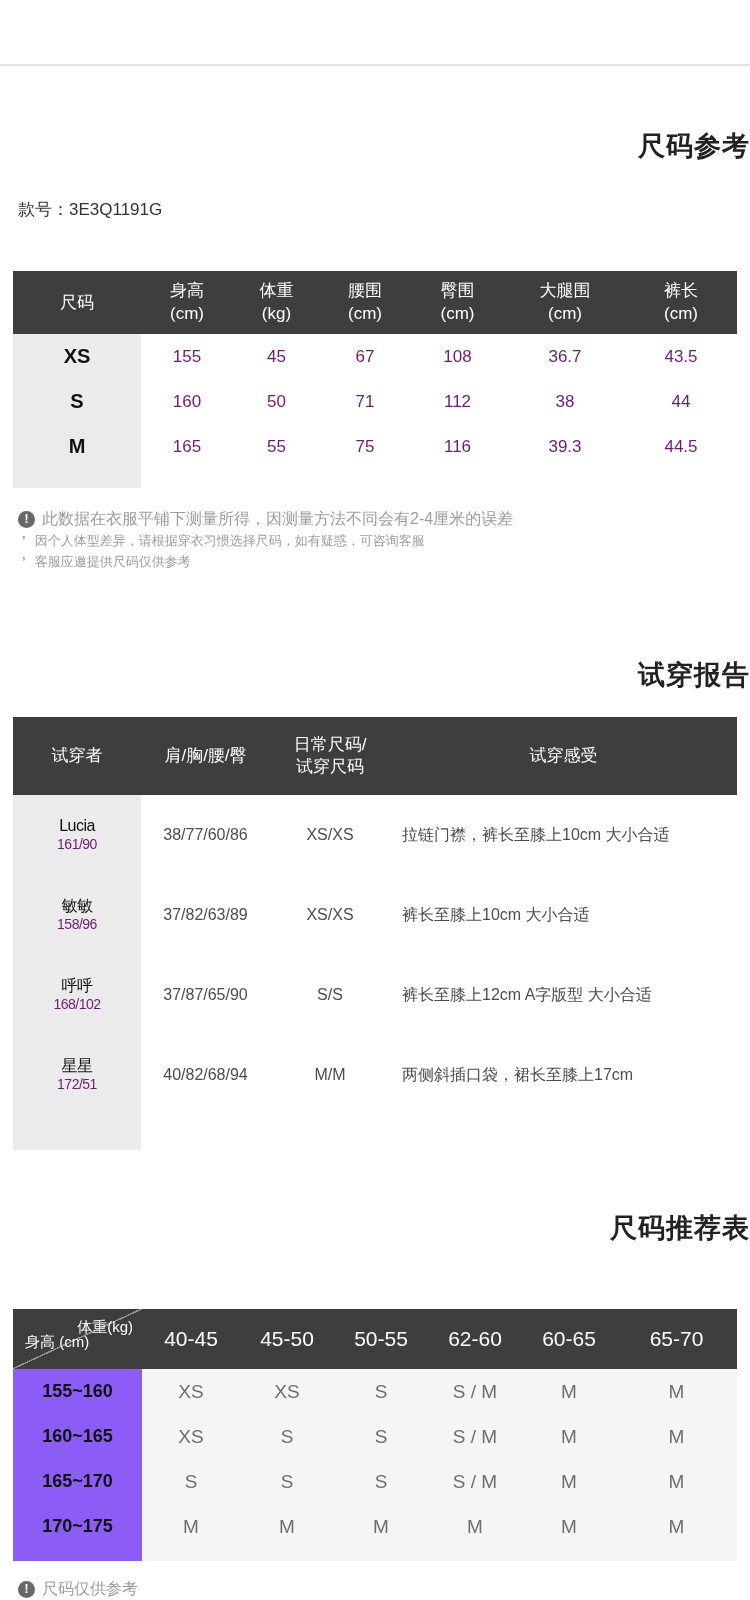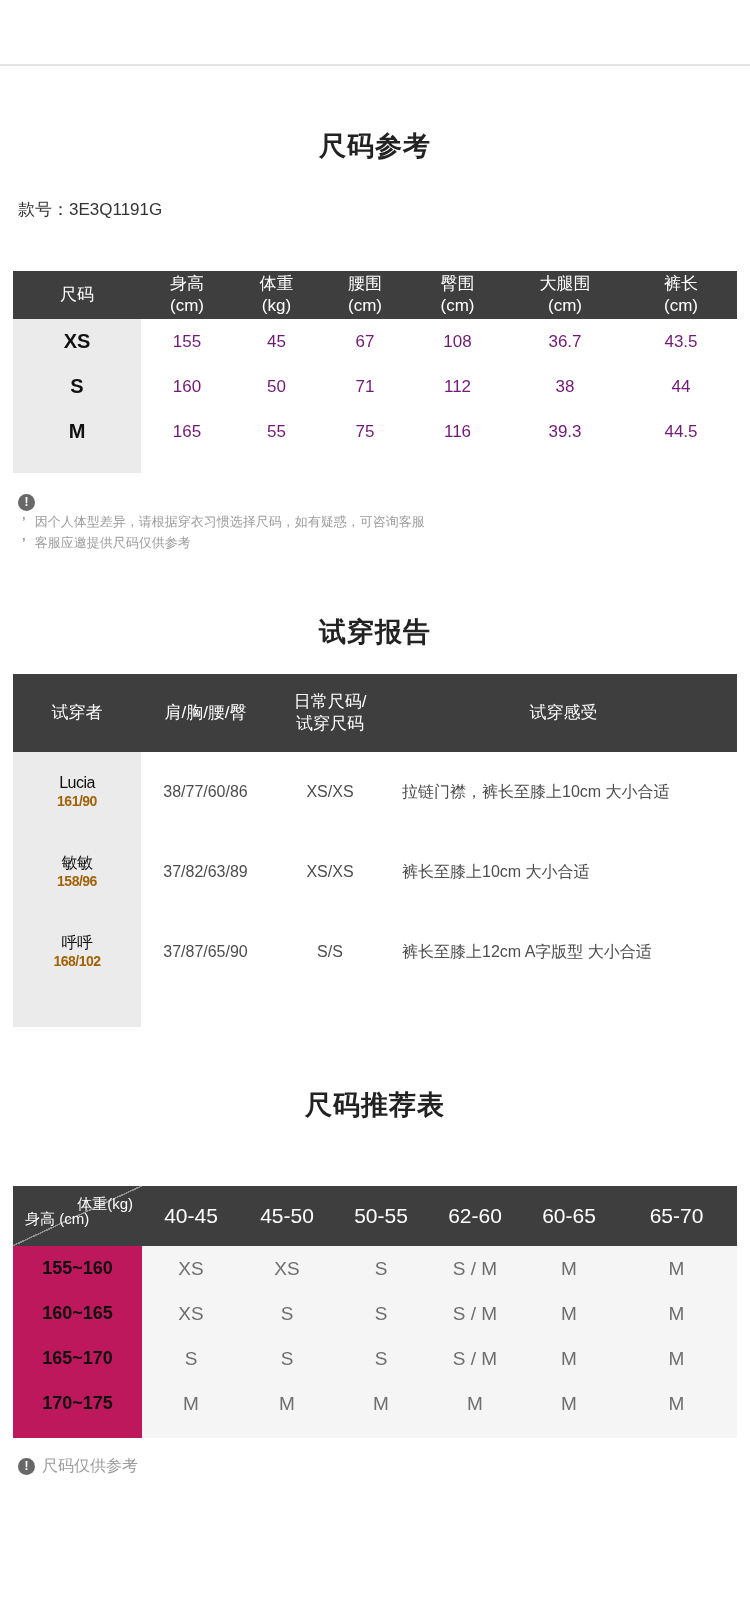--- a/index.html
+++ b/index.html
@@ -6,38 +6,38 @@
   html, body { background: #ffffff; }
   body {
     width: 750px; height: 1600px; margin: 0 auto;
     font-family: "Liberation Sans", "DejaVu Sans", sans-serif;
     color: #222; overflow: hidden;
   }
   .top-divider { height: 2px; background: #e4e4e4; margin-top: 64px; }
 
   .section-title {
     font-size: 27px; font-weight: 700; color: #222;
-    text-align: center; line-height: 1.15; letter-spacing: 1px;
+    text-align: right; line-height: 1.15; letter-spacing: 1px;
   }
   .title-1 { margin-top: 65px; }
-  .title-2 { margin-top: 64px; }
+  .title-2 { margin-top: 88px; }
   .title-3 { margin-top: 63px; }
 
   .model-line { margin: 36px 0 0 18px; font-size: 17px; color: #333; }
 
   table.tbl {
     border-collapse: collapse; table-layout: fixed;
     width: 724px; margin-left: 13px; text-align: center;
   }
   .tbl thead th { background: #3e3e3e; color: #ffffff; font-weight: 500; }
   .h-main, .h-sub { font-size: 17px; line-height: 1.3; }
 
   
   .tbl-size { margin-top: 50px; }
-  .tbl-size thead tr { height: 48px; }
+  .tbl-size thead tr { height: 63px; }
   .tbl-size tbody tr { height: 45px; }
   .tbl-size tbody th { background: #ebebeb; font-size: 20px; font-weight: 700; color: #111; }
   .tbl-size tbody td { font-size: 17px; color: #701a75; }
   .tbl-size tr.spacer { height: 19px; }
   .tbl-size tr.spacer td { background: #ffffff; }
 
   
   .note-line { margin: 21px 0 0 18px; font-size: 16px; color: #9c9c9c; display: flex; align-items: center; }
   .note-icon {
     width: 17px; height: 17px; border-radius: 50%; background: #686868;
@@ -47,32 +47,32 @@
   .sub-notes { margin: 0 0 0 22px; }
   .sub-note { font-size: 13px; color: #9c9c9c; line-height: 21px; }
   .bullet { display: inline-block; margin-right: 9px; color: #9c9c9c; font-weight: 700; }
 
   
   .tbl-fit { margin-top: 26px; }
   .tbl-fit thead tr { height: 78px; }
   .tbl-fit tbody tr { height: 80px; }
   .tbl-fit tbody th { background: #ebebeb; }
   .tester-name { font-size: 16px; font-weight: 400; color: #111; line-height: 1.25; letter-spacing: -0.5px; }
-  .tester-stats { font-size: 14px; font-weight: 700; color: #a16207; line-height: 1.25; letter-spacing: -0.5px; }
+  .tester-stats { font-size: 14px; font-weight: 400; color: #701a75; line-height: 1.25; letter-spacing: -0.5px; }
   .tbl-fit td { font-size: 16px; color: #4d4d4d; }
   .tbl-fit td.feel { text-align: left; padding-left: 12px; }
   .tbl-fit tr.spacer { height: 35px; }
   .tbl-fit tr.spacer td { background: #ffffff; }
 
   
   .tbl-reco { margin-top: 65px; }
   .tbl-reco thead tr { height: 60px; }
   .tbl-reco thead th.range { font-size: 21px; font-weight: 400; }
   .tbl-reco tbody tr { height: 45px; }
-  .tbl-reco tbody th { background: #be185d; font-size: 18px; font-weight: 700; color: #111; }
+  .tbl-reco tbody th { background: #8b5cf6; font-size: 18px; font-weight: 700; color: #111; }
   .tbl-reco tbody td { background: #f5f5f5; font-size: 19px; color: #6e6e6e; }
   .tbl-reco tr.spacer { height: 12px; }
 
   .corner-cell {
     position: relative;
     background:
       linear-gradient(to bottom right,
         rgba(0,0,0,0) calc(50% - 1px),
         #8f8f8f calc(50% - 1px),
         #8f8f8f calc(50% + 0.5px),
@@ -162,20 +162,21 @@
     </tr>
     <tr class="spacer">
       <th></th>
         <td colspan="6"></td>
     </tr>
   </tbody>
 </table>
 
 <div class="note-line">
   <span class="note-icon">!</span>
+  <span>此数据在衣服平铺下测量所得，因测量方法不同会有2-4厘米的误差</span>
 </div>
 <div class="sub-notes">
   <div class="sub-note"><span class="bullet">’</span><span>因个人体型差异，请根据穿衣习惯选择尺码，如有疑惑，可咨询客服</span></div>
   <div class="sub-note"><span class="bullet">’</span><span>客服应邀提供尺码仅供参考</span></div>
 </div>
 
 <h1 class="section-title title-2">试穿报告</h1>
 
 <table class="tbl tbl-fit">
   <colgroup>
@@ -221,20 +222,29 @@
       <td class="feel">裤长至膝上10cm 大小合适</td>
     </tr>
     <tr>
       <th>
           <div class="tester-name">呼呼</div>
           <div class="tester-stats">168/102</div>
         </th>
       <td>37/87/65/90</td>
       <td>S/S</td>
       <td class="feel">裤长至膝上12cm A字版型 大小合适</td>
+    </tr>
+    <tr>
+      <th>
+          <div class="tester-name">星星</div>
+          <div class="tester-stats">172/51</div>
+        </th>
+      <td>40/82/68/94</td>
+      <td>M/M</td>
+      <td class="feel">两侧斜插口袋，裙长至膝上17cm</td>
     </tr>
     <tr class="spacer">
       <th></th>
         <td colspan="3"></td>
     </tr>
   </tbody>
 </table>
 
 <h1 class="section-title title-3">尺码推荐表</h1>
 

